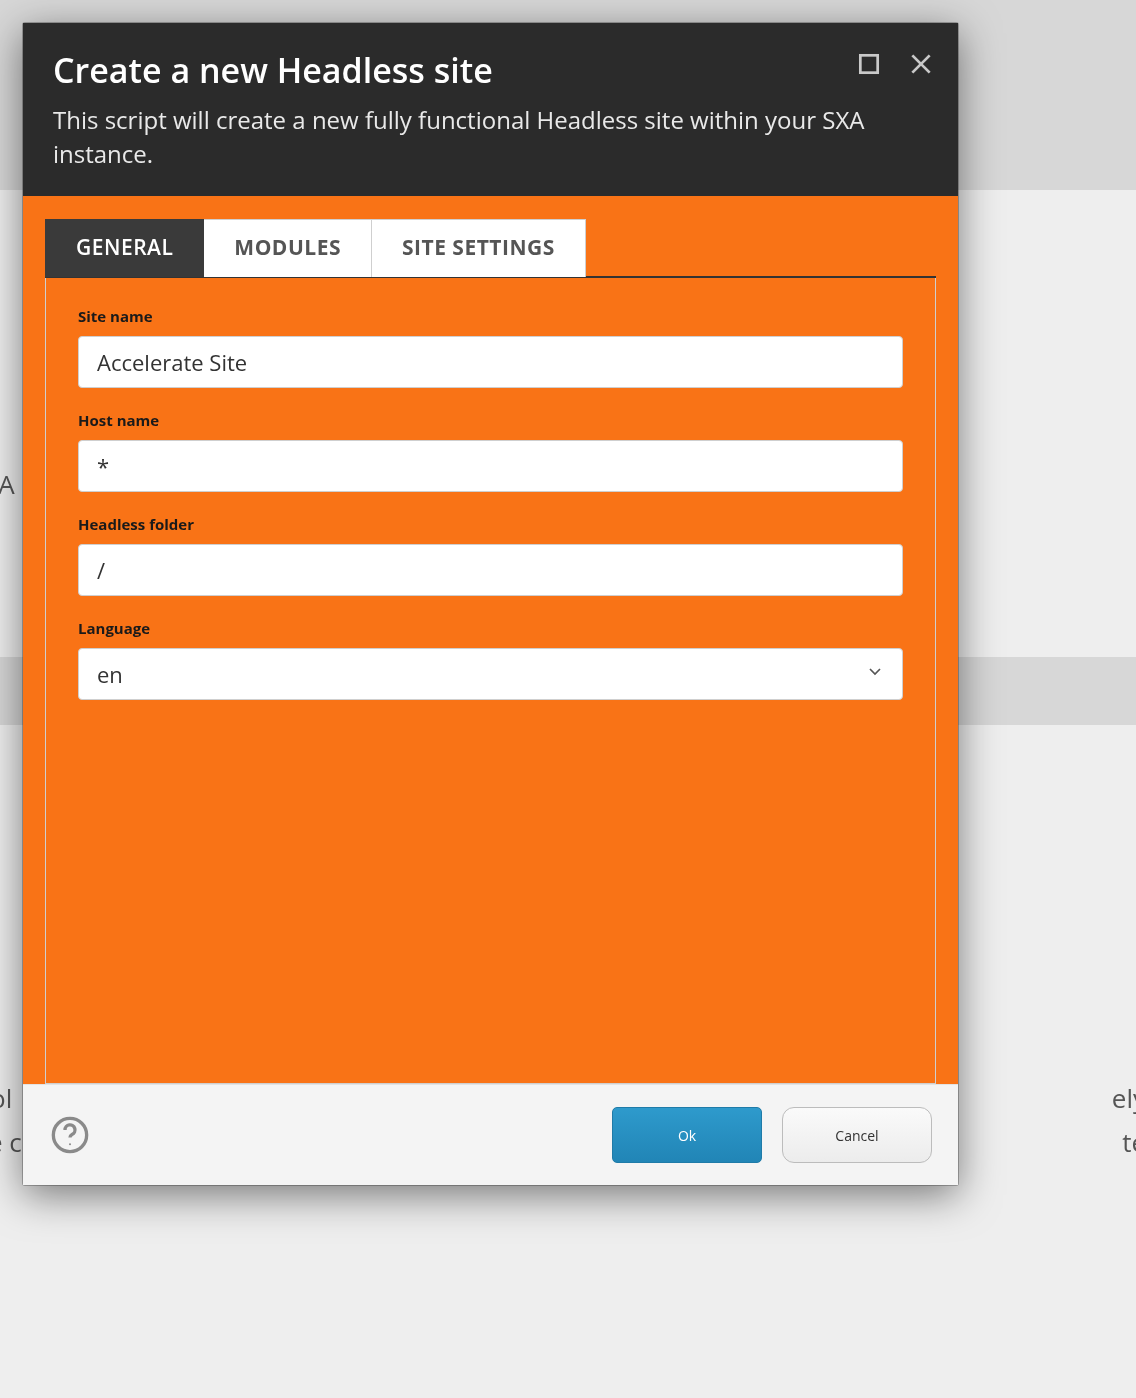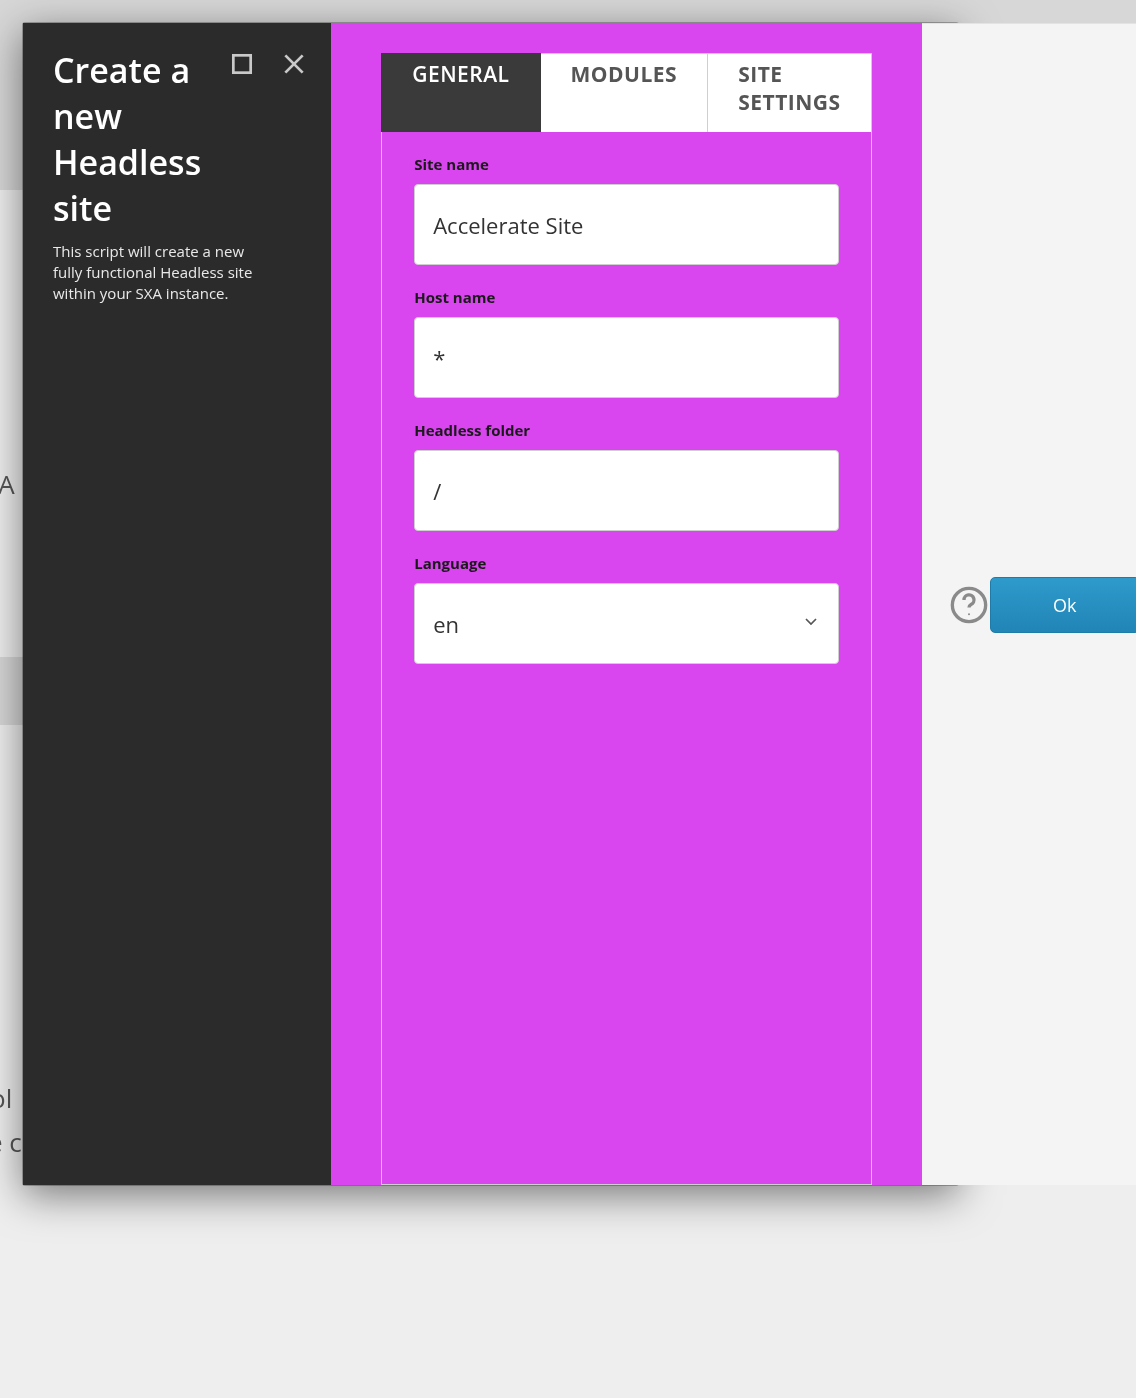--- a/index.html
+++ b/index.html
@@ -22,39 +22,38 @@
   .bg-text.l3 { left: -12px; top: 1124px; }
   .bg-text.r1 { right: -10px; top: 1080px; }
   .bg-text.r2 { right: -10px; top: 1124px; }
   .bg-bar-top { position:absolute; left:0; top:0; width:100%; height:190px; background:#d7d7d7; }
   .bg-bar-mid { position:absolute; left:0; top:657px; width:100%; height:68px; background:#d7d7d7; }
 
   .dialog {
     position: absolute;
     left: 23px; top: 23px;
     width: 935px; height: 1162px;
-    background: #d946ef;
+    background: #f97316;
     box-shadow: 0 0 0 1px rgba(0,0,0,.25), 0 10px 40px rgba(0,0,0,.5);
-    display: flex; 
+    display: flex; flex-direction: column;
     border-radius: 2px;
-    gap: 28px;
   }
   .dialog-header {
     background: #2b2b2b;
     color: #fff;
     padding: 24px 30px 26px 30px;
     position: relative;
   }
   .dialog-title {
     font-size: 34px;
     font-weight: 600;
     margin: 0 100px 10px 0;
   }
   .dialog-subtitle {
-    font-size: 15px;
+    font-size: 24px;
     font-weight: 400;
     color: #e9e9e9;
     line-height: 1.4;
     margin: 0 30px 0 0;
   }
   .header-icons {
     position: absolute;
     top: 26px; right: 22px;
     display: flex; gap: 22px;
   }
@@ -69,30 +68,30 @@
   .dialog-body {
     flex: 1;
     padding: 22px 22px 0 22px;
     display: flex; flex-direction: column;
   }
   .tabs {
     display: flex;
     border-bottom: 2px solid #333;
   }
   .tab {
-    padding: 6px 30px 16px 30px;
+    padding: 13px 30px 16px 30px;
     font-size: 21px;
     letter-spacing: .5px;
     color: #555;
     border: 1px solid #cfcfcf;
     border-bottom: none;
     background: #fff;
     cursor: pointer;
     position: relative;
-    top: 8px;
+    top: 1px;
   }
   .tab + .tab { border-left: none; font-weight: bold; }
   .tab.active {
     background: #3a3a3a;
     color: #fff;
     font-weight: 600;
     border-color: #3a3a3a;
   }
 
   .tab-panel {
@@ -104,21 +103,21 @@
   .form-group { margin-bottom: 22px; }
   .form-label {
     display: block;
     font-size: 15px;
     font-weight: 700;
     margin-bottom: 10px;
     color: #1a1a1a;
   }
   .text-input, .select {
     width: 100%;
-    height: 81px;
+    height: 52px;
     border: 1px solid #cfcfcf;
     border-radius: 4px;
     padding: 0 18px;
     font-size: 22px;
     color: #333;
     background: #fff;
     font-family: inherit;
   }
   .select-wrap { position: relative; }
   .select { appearance: none; }
@@ -140,21 +139,21 @@
     color: #8a8a8a;
     display: flex; align-items: center; justify-content: center;
     cursor: pointer;
   }
   .help-icon svg { width: 40px; height: 40px; }
   .footer-spacer { flex: 1; }
   .btn {
     height: 56px;
     min-width: 150px;
     border-radius: 5px;
-    font-size: 18px;
+    font-size: 14px;
     padding: 0 28px;
     cursor: pointer;
     border: 1px solid transparent;
     font-family: inherit;
   }
   .btn-primary {
     background: linear-gradient(#2e9acc, #2185b6);
     color: #fff;
     border-color: #1f7ba8;
     margin-right: 20px;

